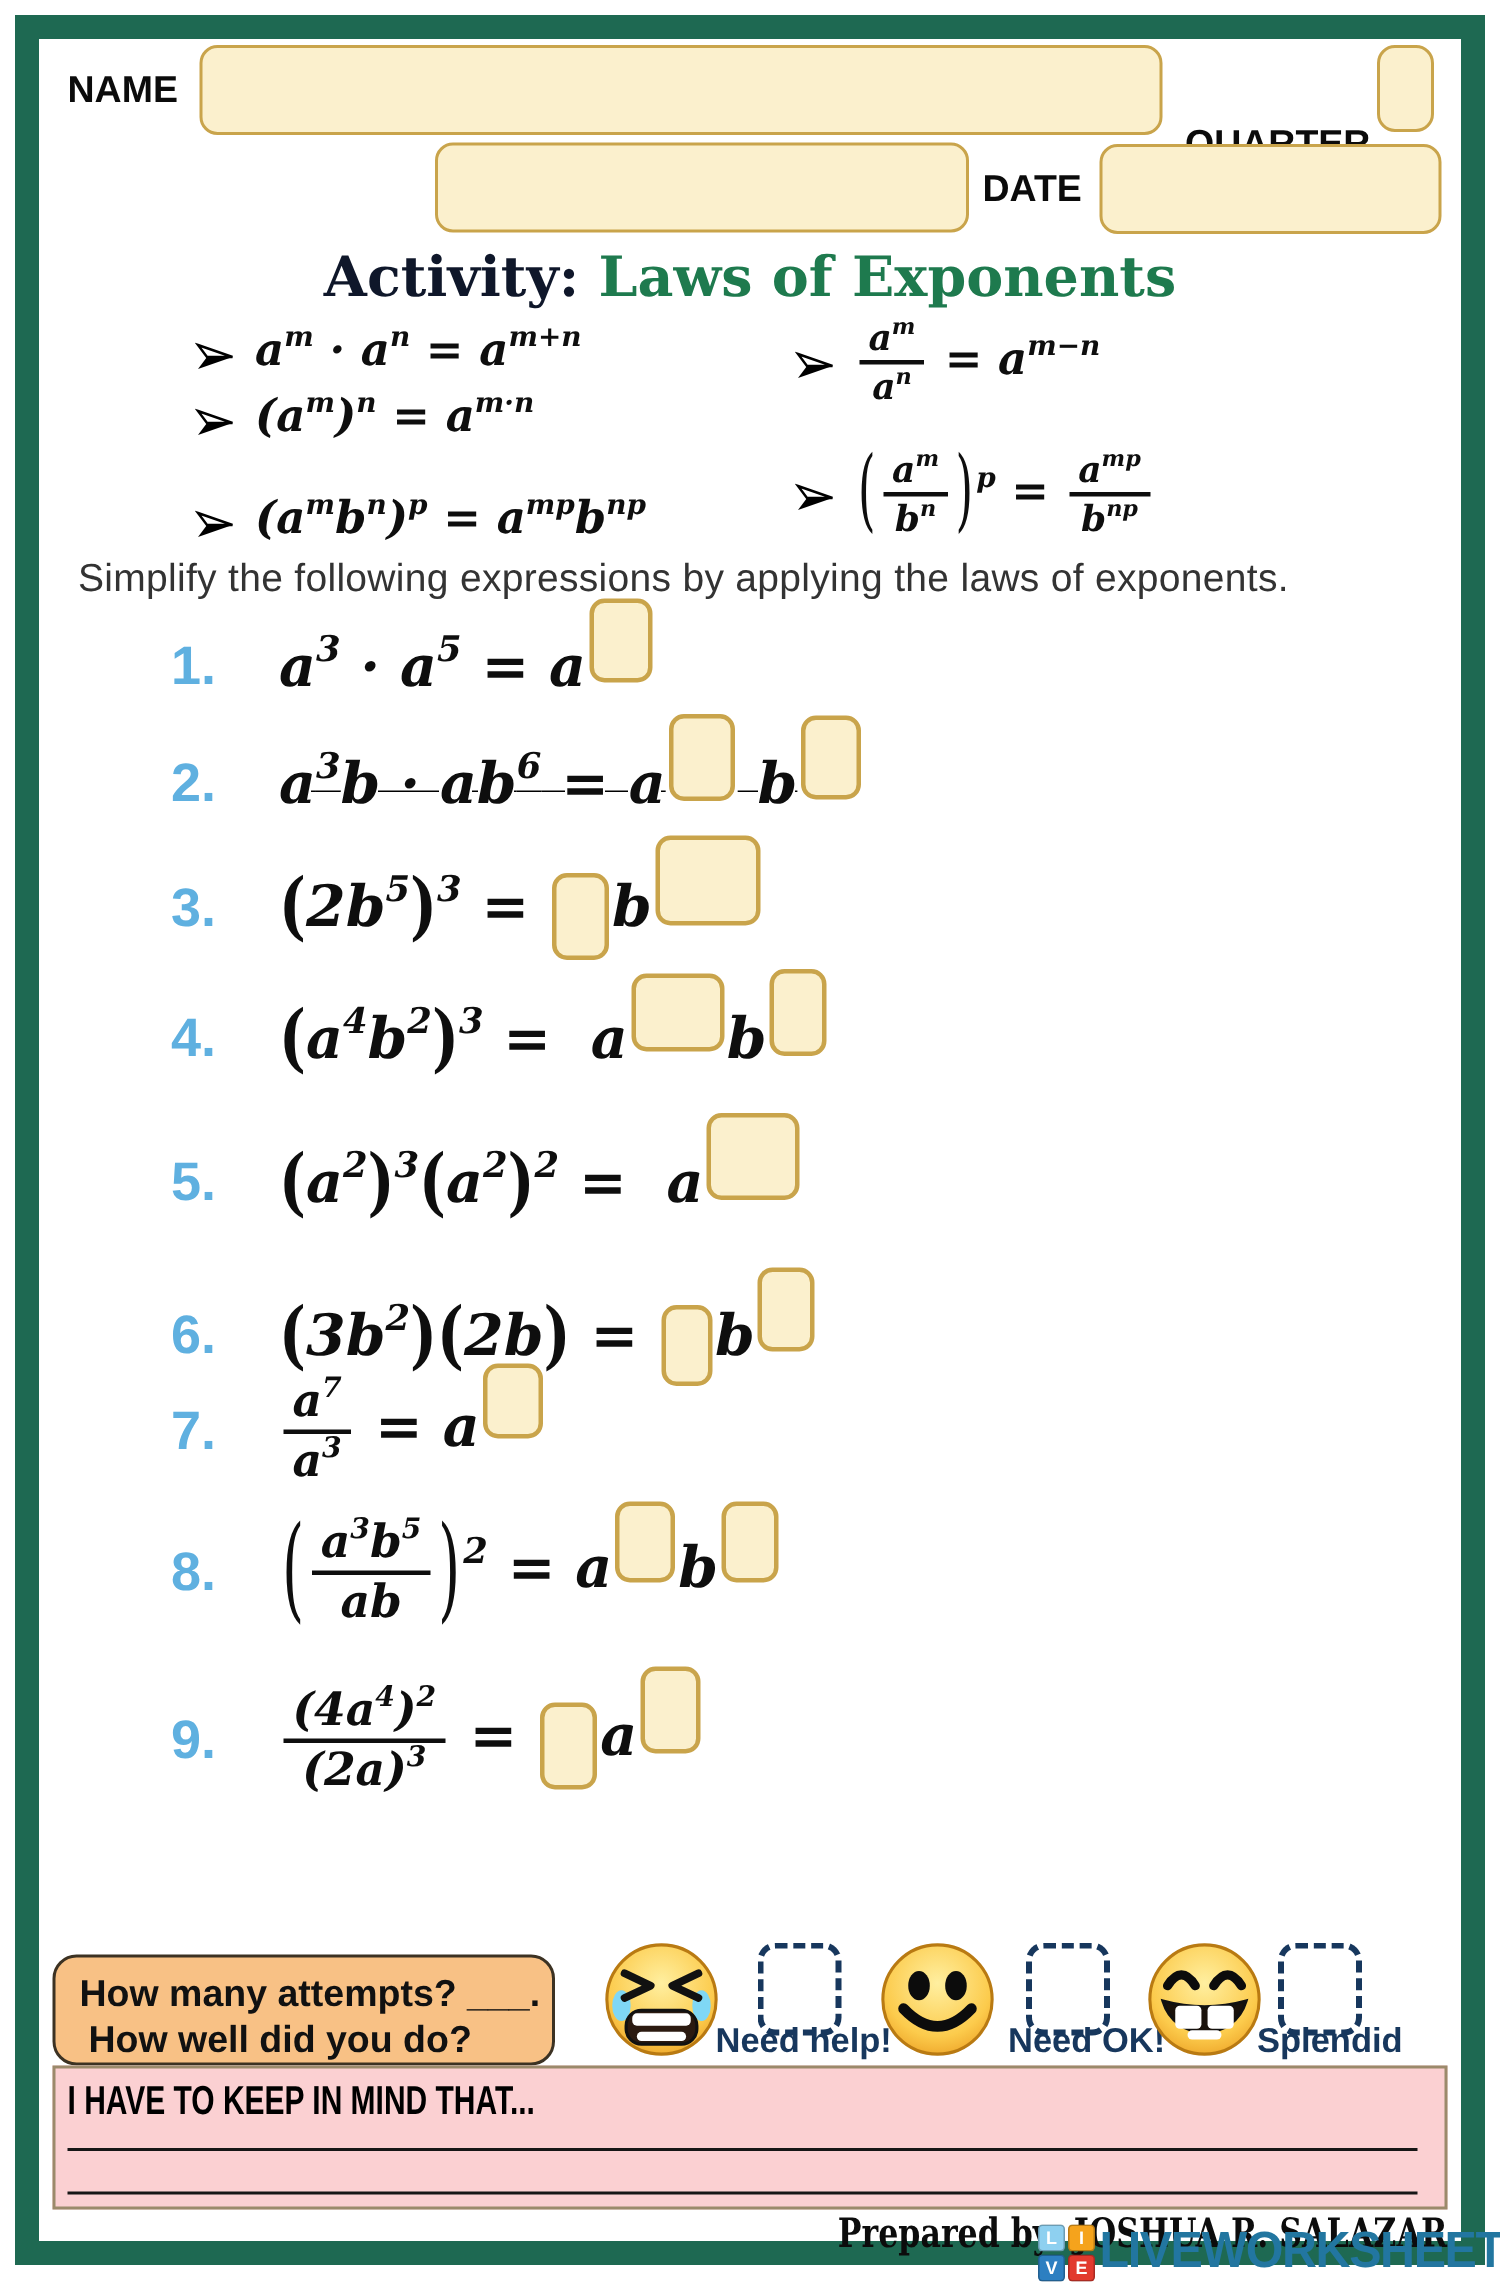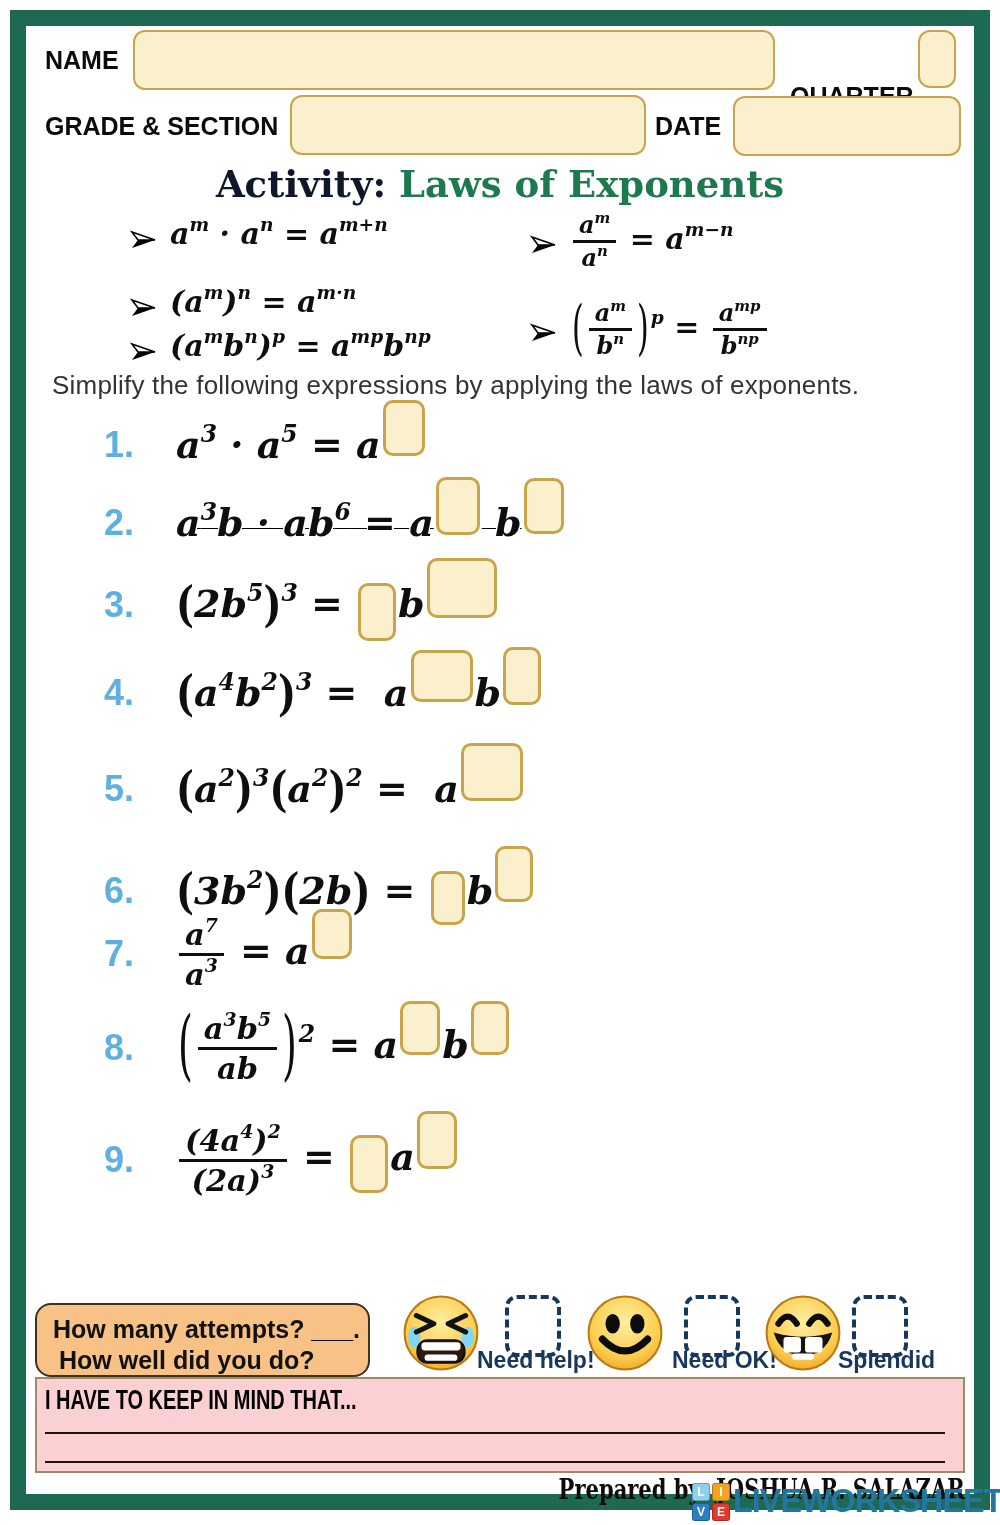--- a/index.html
+++ b/index.html
@@ -30,21 +30,21 @@
   .frac .fn{padding:0 6px 2px;border-bottom:3px solid #0e0e0e;}
   .frac .fd{padding:2px 6px 0;}
   .bp1{display:inline-block;transform:scaleY(1.3);transform-origin:center;font-style:normal;}
   .bp2{display:inline-block;transform:scaleY(2.0);transform-origin:center;font-style:normal;
        font-weight:400;margin:0 2px;}
   .hi{font-size:0.6em;vertical-align:1.35em;line-height:0;}
   .law{white-space:nowrap;font-size:30px;}
   .law-arrow{display:inline-block;width:26px;height:24px;margin-right:14px;vertical-align:middle;}
   .instruction{font-size:26px;color:#333;letter-spacing:0.2px;}
   
-  .prob{position:absolute;left:38px;white-space:nowrap;z-index:2;line-height:64px;}
+  .prob{position:absolute;left:48px;white-space:nowrap;z-index:2;line-height:64px;}
   .pnum{display:inline-block;width:96px;text-align:right;font-weight:bold;font-size:36px;
         color:var(--number_blue,#5fb0e0);vertical-align:middle;}
   .pexpr{margin-left:42px;font-size:38px;vertical-align:middle;}
   .abox{display:inline-block;background:var(--box_fill,#fbf0cd);
         border:3px solid var(--box_border,#c9a44b);border-radius:10px;vertical-align:middle;
         box-sizing:border-box;margin:0 2px;}
   .r{position:relative;top:-20px;}
   .mid{position:relative;top:4px;}
   .w34{width:34px}.w38{width:38px}.w40{width:40px}.w42{width:42px}
   .w44{width:44px}.w52{width:52px}.w62{width:62px}.w70{width:70px}
@@ -78,36 +78,35 @@
 <body>
 
 <div class="page">
   <div class="border-frame"></div>
 
   <div class="abs hlabel" style="left:45px;top:46px;">NAME</div>
   <div class="abs field" style="left:133px;top:30px;width:642px;height:60px;"></div>
   <div class="abs hlabel" style="left:790px;top:40px;margin-top:42px;">QUARTER</div>
   <div class="abs field" style="left:918px;top:30px;width:38px;height:58px;"></div>
 
-  <div class="abs hlabel" style="left:45px;top:112px;">GRADE &amp; SECTION</div>
   <div class="abs field" style="left:290px;top:95px;width:356px;height:60px;"></div>
   <div class="abs hlabel" style="left:655px;top:112px;">DATE</div>
   <div class="abs field" style="left:733px;top:96px;width:228px;height:60px;"></div>
 
   <div class="abs title">
     <span class="pre">Activity: </span><span class="main">Laws of Exponents</span>
   </div>
 
   <div class="abs law math" style="left:130px;top:216px;">
     <span class="law-arrow"><svg width="26" height="24" viewBox="0 0 26 24">
           <path d="M2,4 L25,12 L8,12 Z" fill="#fff" stroke="#000" stroke-width="1.6"></path>
           <path d="M8,12 L25,12 L2,20 Z" fill="#000"></path>
         </svg></span><span>a<sup>m</sup> · a<sup>n</sup> = a<sup>m+n</sup></span>
   </div>
-  <div class="abs law math" style="left:130px;top:284px;">
+  <div class="abs law math" style="left:130px;top:260px;">
     <span class="law-arrow"><svg width="26" height="24" viewBox="0 0 26 24">
           <path d="M2,4 L25,12 L8,12 Z" fill="#fff" stroke="#000" stroke-width="1.6"></path>
           <path d="M8,12 L25,12 L2,20 Z" fill="#000"></path>
         </svg></span><span>(a<sup>m</sup>)<sup>n</sup> = a<sup>m·n</sup></span>
   </div>
   <div class="abs law math" style="left:130px;top:328px;">
     <span class="law-arrow"><svg width="26" height="24" viewBox="0 0 26 24">
           <path d="M2,4 L25,12 L8,12 Z" fill="#fff" stroke="#000" stroke-width="1.6"></path>
           <path d="M8,12 L25,12 L2,20 Z" fill="#000"></path>
         </svg></span><span>(a<sup>m</sup>b<sup>n</sup>)<sup>p</sup> = a<sup>mp</sup>b<sup>np</sup></span>

